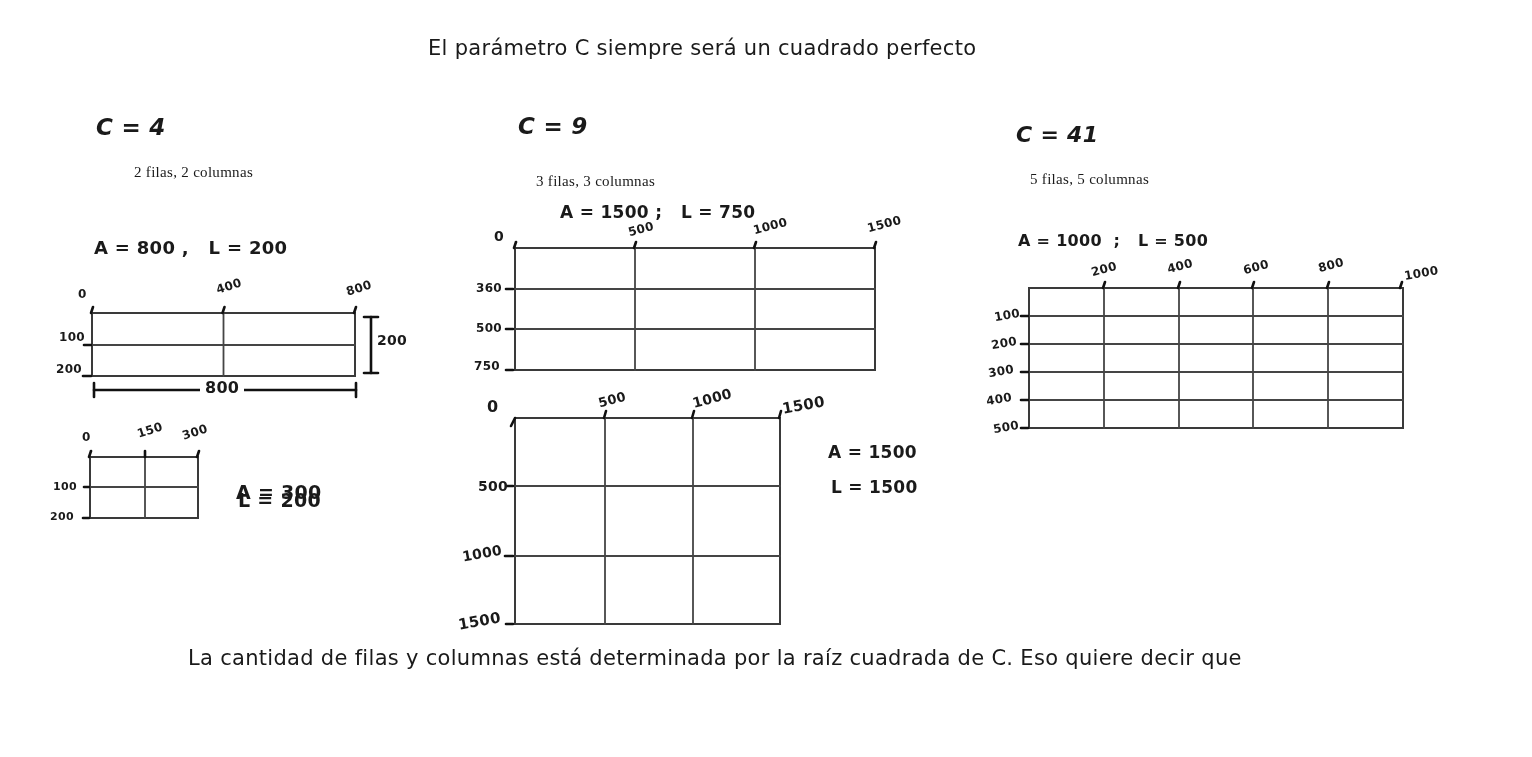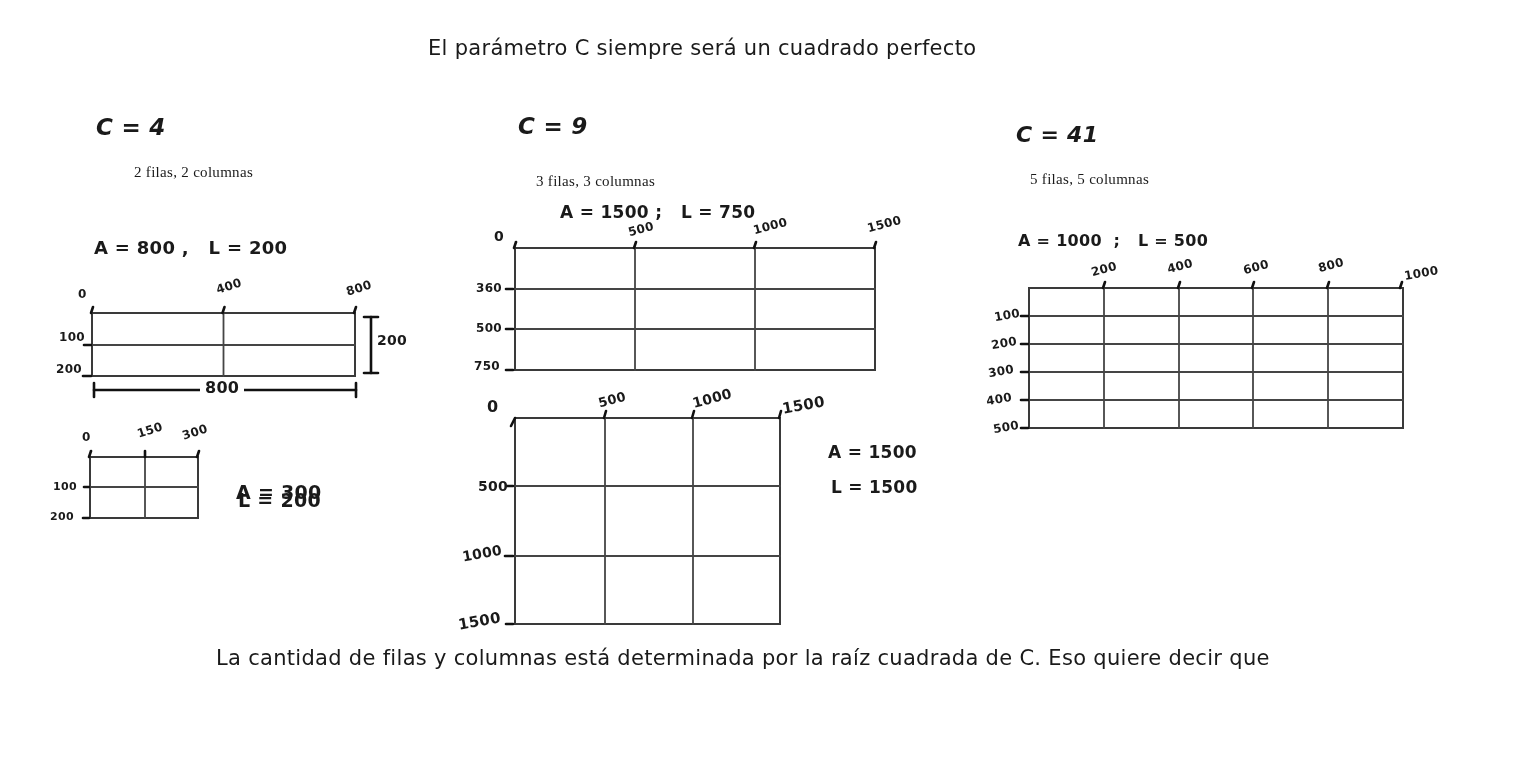--- a/index.html
+++ b/index.html
@@ -165,15 +165,15 @@
     <span class="abs hw tick r15" style="left:1243px;top:260px;">600</span>
     <span class="abs hw tick r15" style="left:1318px;top:258px;">800</span>
     <span class="abs hw tick r10" style="left:1404px;top:266px;">1000</span>
     <span class="abs hw tick r10" style="left:994px;top:308px;">100</span>
     <span class="abs hw tick r10" style="left:991px;top:336px;">200</span>
     <span class="abs hw tick r10" style="left:988px;top:364px;">300</span>
     <span class="abs hw tick r10" style="left:986px;top:392px;">400</span>
     <span class="abs hw tick r10" style="left:993px;top:420px;">500</span>
   </section>
 
-  <div class="abs hw caption" style="left:216px;top:646px;">La cantidad de filas y columnas está determinada por la raíz cuadrada de C. Eso quiere decir que</div>
+  <div class="abs hw caption" style="left:188px;top:646px;">La cantidad de filas y columnas está determinada por la raíz cuadrada de C. Eso quiere decir que</div>
 
 </div>
 
 </body></html>

